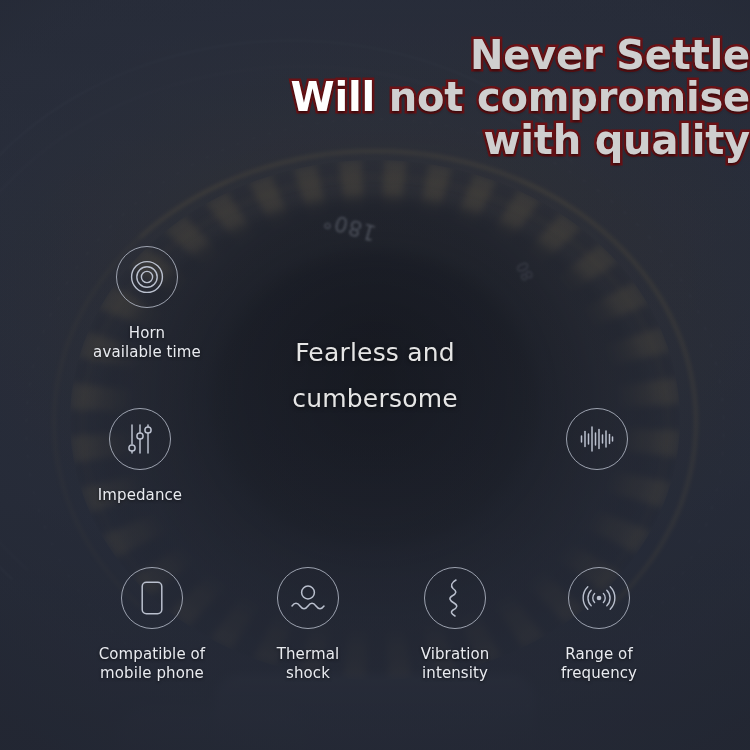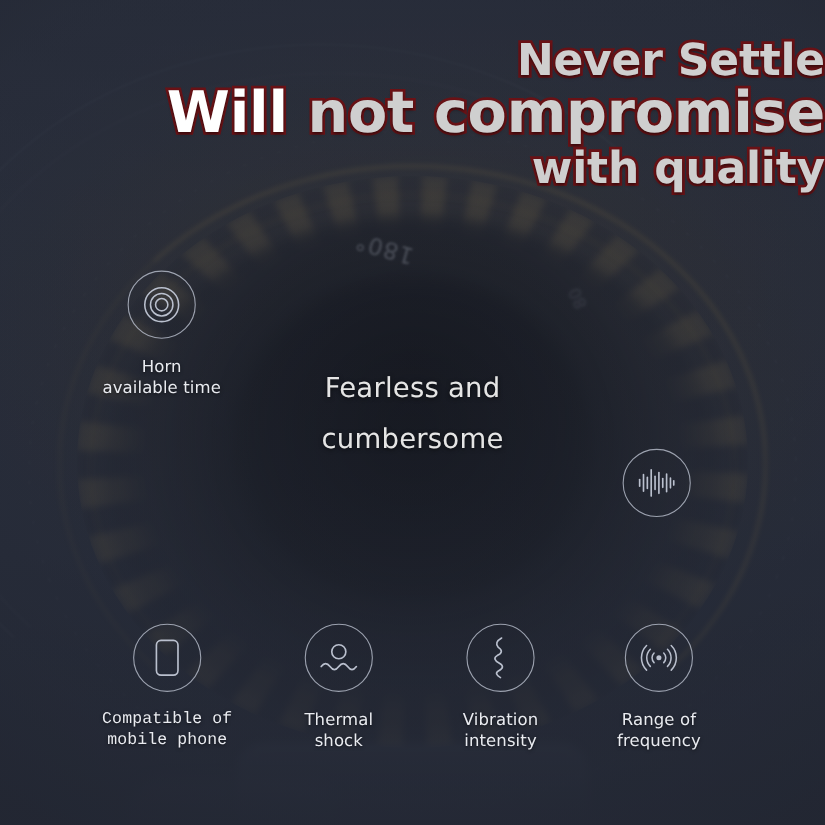--- a/index.html
+++ b/index.html
@@ -219,21 +219,21 @@
     width: 100%;
     text-align: right;
     z-index: 6;
     line-height: 1.06;
     font-weight: bold;
     font-size: 40px;
     letter-spacing: -0.2px;
   }
   .hl-line { display: block; white-space: nowrap; }
   .hl-line-1 { font-size: 40px; }
-  .hl-line-2 { font-size: 52px; }
+  .hl-line-2 { font-size: 40px; }
   .hl-line-3 { font-size: 40px; }
   .hl-word {
     color: #cfcfcf;
     -webkit-text-stroke: 5px #6b1216;
     paint-order: stroke fill;
     text-shadow: 0 2px 3px rgba(0,0,0,0.5);
   }
   .hl-word.bright { color: #ffffff; }
 
   
@@ -262,21 +262,21 @@
     letter-spacing: 0.1px;
     white-space: pre-line;
     text-shadow: 0 1px 3px rgba(0,0,0,0.55);
   }
 
   
   .f-horn        { left: 52px;  top: 246px; }
   .f-wire        { left: 502px; top: 246px; }
   .f-impedance   { left: 45px;  top: 408px; }
   .f-sensitivity { left: 502px; top: 408px; }
-  .f-compatible  { left: 57px;  top: 567px; font-family: Liberation Mono, monospace; }
+  .f-compatible  { left: 57px;  top: 567px; }
   .f-thermal     { left: 213px; top: 567px; }
   .f-vibration   { left: 360px; top: 567px; }
   .f-frequency   { left: 504px; top: 567px; }
 
   
   .center-statement {
     position: absolute;
     left: 0;
     width: 100%;
     top: 330px;
@@ -334,20 +334,36 @@
         <circle cx="17" cy="17" r="15.4"></circle>
         <circle cx="17" cy="17" r="10.2"></circle>
         <circle cx="17" cy="17" r="5.6"></circle>
       </svg>
     </div>
     <div class="feature-label">Horn
 available time</div>
   </div>
 
 
+  <div class="feature f-impedance">
+    <div class="icon-circle">
+      <svg width="28" height="30" viewBox="0 0 28 30" fill="none" stroke="#bac0ce" stroke-width="1.5" stroke-linecap="round">
+        <path d="M6 1 V20"></path>
+        <circle cx="6" cy="24" r="3.1"></circle>
+        <path d="M6 27.2 V29"></path>
+        <path d="M14 1 V8.4"></path>
+        <circle cx="14" cy="12" r="3.1"></circle>
+        <path d="M14 15.2 V29"></path>
+        <path d="M22 1 V2.6"></path>
+        <circle cx="22" cy="6" r="3.1"></circle>
+        <path d="M22 9.2 V29"></path>
+      </svg>
+    </div>
+    <div class="feature-label">Impedance</div>
+  </div>
 
   <div class="feature f-sensitivity">
     <div class="icon-circle">
       <svg width="34" height="28" viewBox="0 0 34 28" fill="none" stroke="#bac0ce" stroke-width="1.5" stroke-linecap="round">
         <path d="M1.5 11 V17"></path>
         <path d="M5 6.5 V21.5"></path>
         <path d="M8.5 9 V19"></path>
         <path d="M12 2 V26"></path>
         <path d="M15.5 8 V20"></path>
         <path d="M19 4.5 V23.5"></path>

